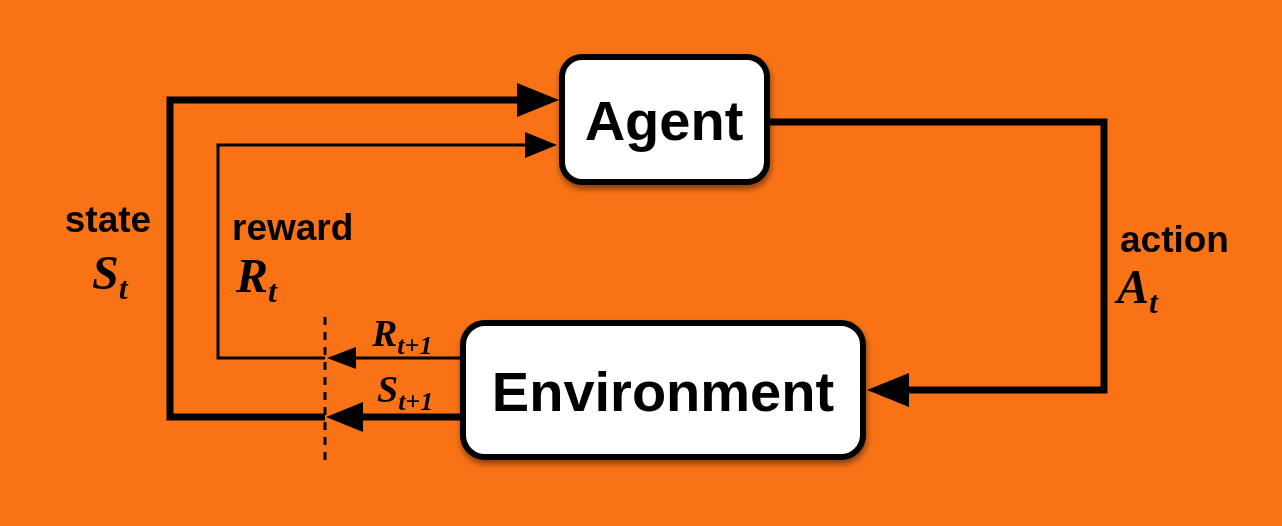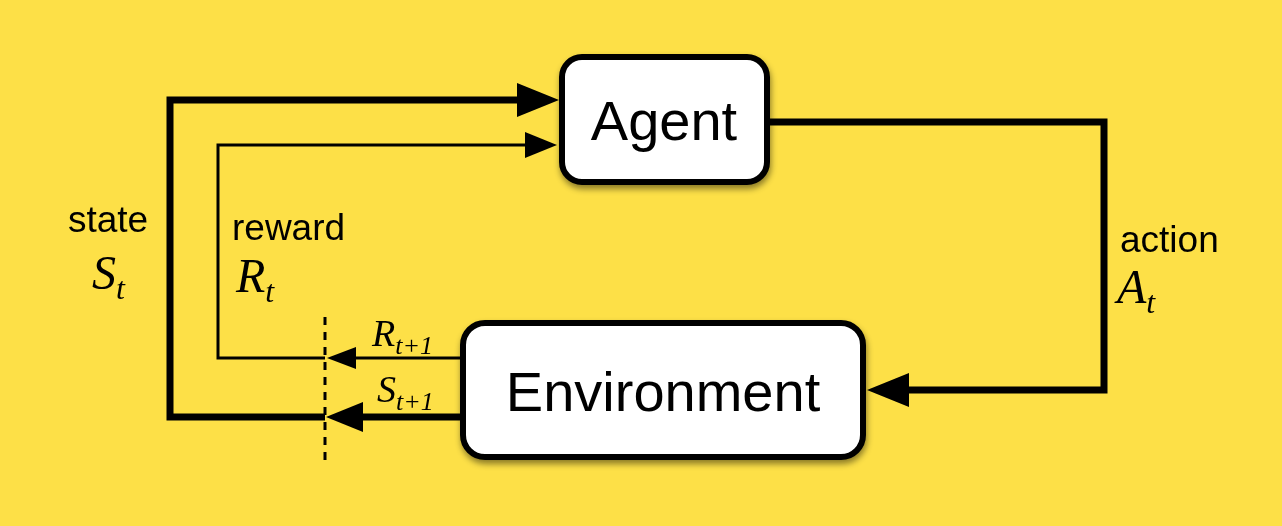--- a/index.html
+++ b/index.html
@@ -4,22 +4,23 @@
 <style>
   html, body {
     margin: 0;
     padding: 0;
     background: #ffffff;
   }
   .canvas {
     position: relative;
     width: 1282px;
     height: 526px;
-    background: #fde047;
+    background: #f97316;
     overflow: hidden;
+    font-weight: bold;
   }
   svg { display: block; }
   .sans {
     font-family: "Liberation Sans", sans-serif;
     fill: #000000;
   }
   .math {
     font-family: "Liberation Serif", serif;
     font-style: italic;
     fill: #000000;

